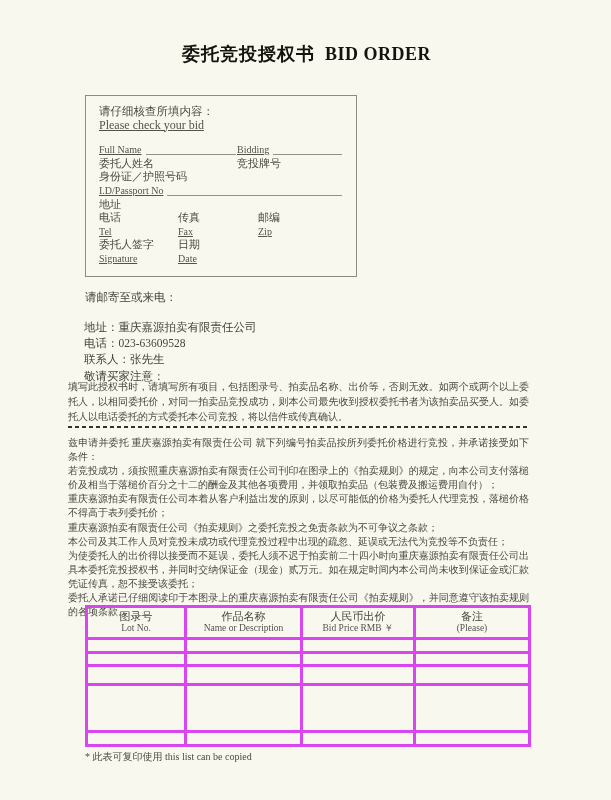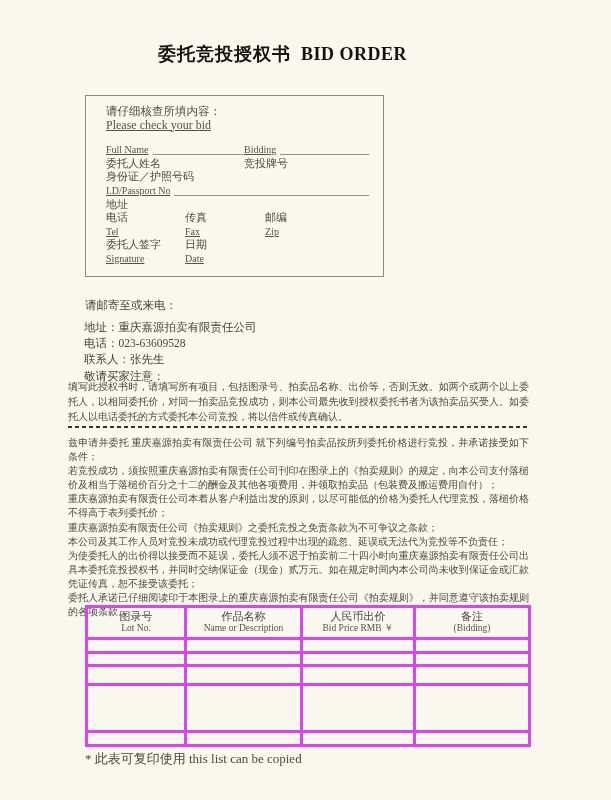--- a/index.html
+++ b/index.html
@@ -9,45 +9,45 @@
     font-family:"Liberation Serif","DejaVu Serif",serif;
     color:#3e3d35;
     position:relative;
     overflow:hidden;
   }
   .page{position:absolute;inset:0;}
 
   .title{
     position:absolute;top:42px;left:0;width:565px;
     text-align:center;font-size:18px;font-weight:bold;
-    color:#14130d;letter-spacing:1px;margin:0;
+    color:#14130d;letter-spacing:1px;margin:0;padding-left:24px;
   }
   .title .ten{margin-left:10px;letter-spacing:0.5px;}
 
   
   .check-box{
-    position:absolute;left:85px;top:95px;width:299px;height:182px;
+    position:absolute;left:85px;top:95px;width:272px;height:182px;
     border:1px solid #8d8c80;box-sizing:border-box;
-    padding:9px 13px 0 20px;
+    padding:9px 13px 0 13px;
     font-size:11px;line-height:13.6px;color:#4a4940;
   }
   .check-box .en{font-size:10px;color:#54534a;text-decoration:underline;}
   .check-box .note-cn{font-size:11.5px;}
   .check-box .note-en{font-size:12px;}
   .bgap{height:11px;}
   .brow{display:flex;height:13.6px;}
   .bc1{width:138px;display:flex;align-items:flex-end;}
   .bc2{flex:1;display:flex;align-items:flex-end;}
   .bc3a{width:79px;}
   .bc3b{width:80px;}
   .bc3c{flex:1;}
   .fill{flex:1;border-bottom:1px solid #93928a;margin:0 1px 2px 4px;}
 
   
-  .mail-note{position:absolute;left:85px;top:298px;font-size:11.5px;color:#45443b;}
+  .mail-note{position:absolute;left:85px;top:290px;font-size:11.5px;color:#45443b;}
   .contact{position:absolute;left:84px;top:319px;font-size:11.5px;line-height:16.2px;color:#45443b;}
 
   
   .instructions{
     position:absolute;left:68px;top:379px;width:461px;
     font-size:10px;line-height:15.2px;text-align:justify;color:#4a4940;
   }
   .dashed{
     position:absolute;left:68px;top:426px;width:460px;height:2px;
     background:repeating-linear-gradient(90deg,#33322a 0 4px,transparent 4px 7px);
@@ -66,21 +66,21 @@
   .bid-table th,.bid-table td{border:3px solid #d946ef;padding:0;}
   .bid-table th{font-weight:normal;text-align:center;vertical-align:middle;padding:2px 0 3px 0;}
   .th-cn{font-size:11px;line-height:12.5px;color:#45443b;}
   .th-en{font-size:9.5px;line-height:11px;color:#54534a;}
   .r-sm1{height:14px;}
   .r-sm2{height:13px;}
   .r-md{height:19px;}
   .r-lg{height:47px;}
   .r-sm3{height:14px;}
 
-  .footnote{position:absolute;left:85px;top:750px;font-size:13px;color:#4a4940;text-align:center;}
+  .footnote{position:absolute;left:85px;top:750px;font-size:10px;color:#4a4940;text-align:center;}
 </style>
 </head>
 <body>
 
 <div class="page">
 
   <h1 class="title">
     <span>委托竞投授权书</span><span class="ten">BID ORDER</span>
   </h1>
 
@@ -182,21 +182,21 @@
         <th>
           <div class="th-cn">作品名称</div>
           <div class="th-en">Name or Description</div>
         </th>
         <th>
           <div class="th-cn">人民币出价</div>
           <div class="th-en">Bid Price RMB ￥</div>
         </th>
         <th>
           <div class="th-cn">备注</div>
-          <div class="th-en">(Bidding)</div>
+          <div class="th-en">(Please)</div>
         </th>
       </tr>
     </thead>
     <tbody>
       <tr class="r-sm1">
         <td></td>
           <td></td>
           <td></td>
           <td></td>
       </tr>

